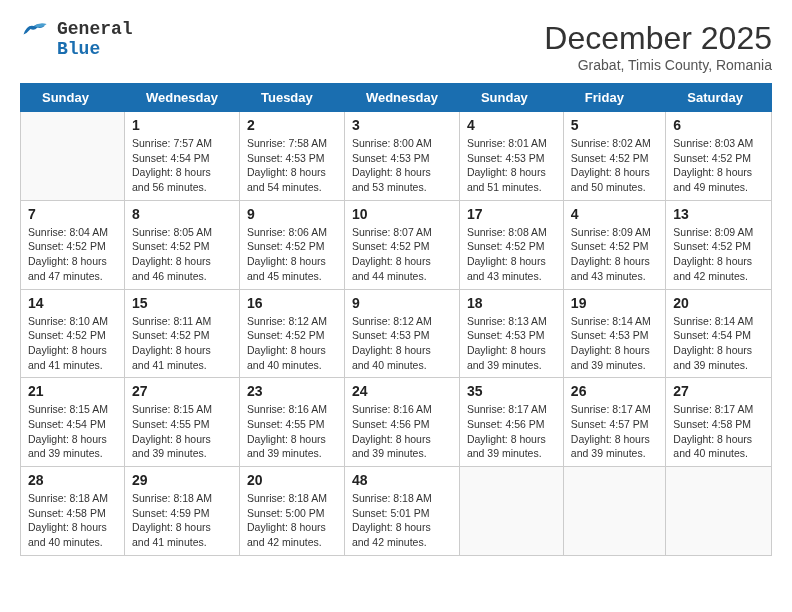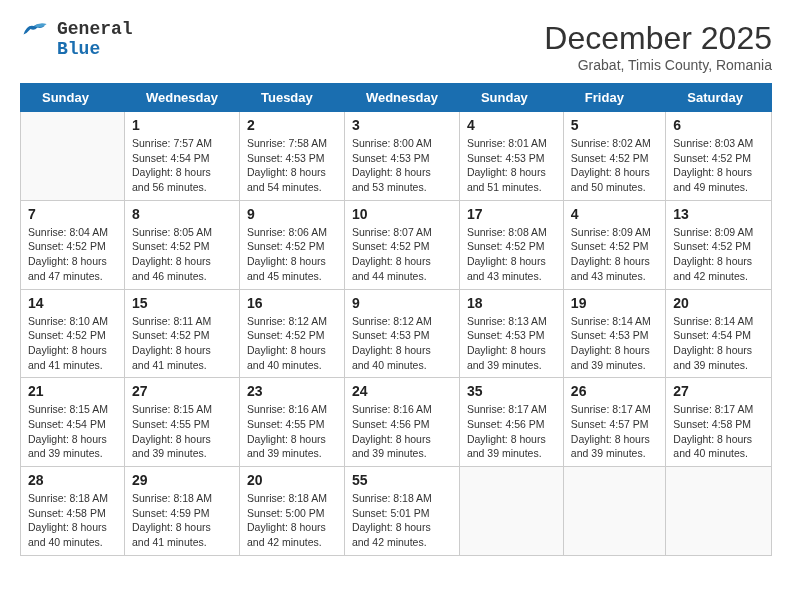--- a/index.html
+++ b/index.html
@@ -244,21 +244,21 @@
         </td>
         <td>
           <div class="day-number">29</div>
           <div class="day-info">Sunrise: 8:18 AM<br>Sunset: 4:59 PM<br>Daylight: 8 hours<br>and 41 minutes.</div>
         </td>
         <td>
           <div class="day-number">20</div>
           <div class="day-info">Sunrise: 8:18 AM<br>Sunset: 5:00 PM<br>Daylight: 8 hours<br>and 42 minutes.</div>
         </td>
         <td>
-          <div class="day-number">55</div>
+          <div class="day-number">48</div>
           <div class="day-info">Sunrise: 8:18 AM<br>Sunset: 5:01 PM<br>Daylight: 8 hours<br>and 42 minutes.</div>
         </td>
         <td class="empty-cell"></td>
         <td class="empty-cell"></td>
         <td class="empty-cell"></td>
       </tr>
     </tbody>
 </table>
 
 </body></html>

